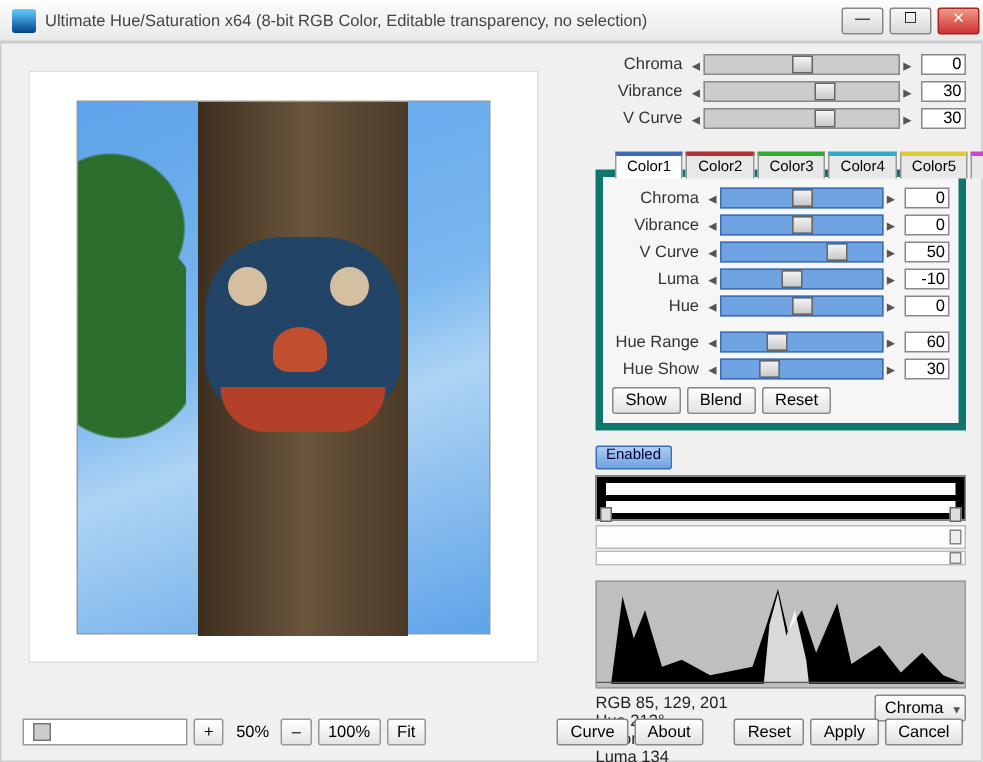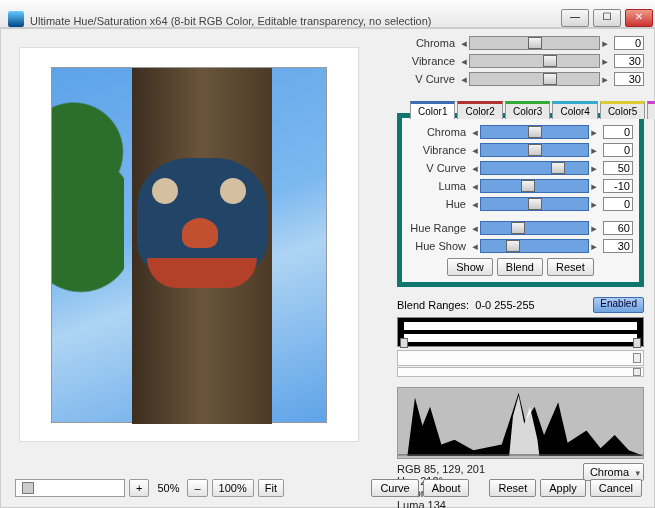--- a/index.html
+++ b/index.html
@@ -1,17 +1,17 @@
 <!DOCTYPE html>
 <html><head>
 <meta charset="utf-8">
 <style>
   * { box-sizing: border-box; margin: 0; padding: 0; font-family: Tahoma, Arial, sans-serif; font-size: 11px; }
   body { background: #f0f0f0; width: 655px; height: 508px; overflow: hidden; }
-  .titlebar { height: 28px; background: linear-gradient(#fdfdfd, #e8e8e8); border-bottom: 1px solid #ccc; display: flex; align-items: flex-end; padding-left: 8px; }
+  .titlebar { height: 28px; background: linear-gradient(#fdfdfd, #e8e8e8); border-bottom: 1px solid #ccc; display: flex; align-items: center; padding-left: 8px; }
   .titlebar .icon { width: 16px; height: 16px; background: linear-gradient(#6cf, #048); border-radius: 2px; margin-right: 6px; }
   .titlebar .title { flex: 1; color: #444; }
   .sysbtns { display: flex; }
   .sysbtn { width: 28px; height: 18px; border: 1px solid #888; border-radius: 2px; margin-left: 2px; margin-right: 2px; background: linear-gradient(#f8f8f8,#d8d8d8); text-align: center; line-height: 14px; font-size: 10px; }
   .sysbtn.close { background: linear-gradient(#e98,#c33); color: #fff; border-color:#a22; }
   .client { position: absolute; top: 28px; left: 0; right: 0; bottom: 0; background: #f0f0f0; border: 1px solid #ccc; }
   .preview { position: absolute; left: 18px; top: 18px; width: 340px; height: 395px; border: 1px solid #ddd; background: #fff; display:flex; align-items:center; justify-content:center; }
   .totem { width: 276px; height: 356px; background: linear-gradient(160deg,#5ea3e9 0%,#7bb8f0 45%,#aed4f3 60%,#5ea3e9 100%); position: relative; border:1px solid #999;}
   .totem .pole { position:absolute; left:80px; top:0; width:140px; height:356px; background:linear-gradient(90deg,#3d2e1f,#6a553c,#4b3a27); }
   .totem .face { position:absolute; left:85px; top:90px; width:130px; height:120px; background:#246; border-radius:40% 40% 30% 30%; }
@@ -29,21 +29,21 @@
   .slrow .lab { width:62px; text-align:right; padding-right:4px; color:#333; }
   .slrow .ar { width:10px; text-align:center; color:#555; user-select:none; }
   .slrow .trk { flex:1; height:14px; background:#ccc; border:1px solid #888; position:relative; }
   .slrow .trk.blue { background:#6ea2e0; border-color:#3a6db3; }
   .slrow .trk .th { position:absolute; top:0; width:14px; height:12px; background:linear-gradient(#f4f4f4,#c9c9c9); border:1px solid #666; }
   .slrow .val { width:30px; height:14px; margin-left:4px; border:1px solid #888; background:#fff; text-align:right; padding-right:2px; line-height:13px; }
   .panel { border:5px solid #0f766e; background:#f6f6f6; padding:6px 6px 6px 6px; margin-top:2px; position:relative; }
   .tabs { position:absolute; left:8px; top:-18px; display:flex; gap:2px; }
   .tab { border:1px solid #999; border-bottom:none; padding:2px 7px; background:#e8e8e8; border-top:3px solid; font-size:10px; position:relative; top:1px; }
   .tab.active { background:#fff; }
-  .panel .btns { display:flex; justify-content:center; gap:4px; margin-top:4px; }
+  .panel .btns { display:flex; justify-content:flex-start; gap:4px; margin-top:4px; }
   .btn { height:18px; padding:0 8px; border:1px solid #888; border-radius:2px; background:linear-gradient(#fefefe,#e2e2e2); line-height:16px; cursor:pointer; }
   .blend { margin-top:10px; }
   .blendhdr { display:flex; justify-content:space-between; align-items:center; }
   .enabled { height:16px; padding:0 6px; border:1px solid #3a6db3; background:linear-gradient(#aecdf3,#6ea2e0); color:#003; font-size:10px; border-radius:2px; }
   .range { margin-top:4px; height:30px; border:1px solid #888; background:#000; position:relative; }
   .range .bar { position:absolute; left:6px; right:6px; top:4px; height:8px; background:#fff; }
   .range .bar2 { position:absolute; left:6px; right:6px; top:16px; height:8px; background:#fff; }
   .range .hnd { position:absolute; width:8px; height:10px; background:#ddd; border:1px solid #666; top:20px; }
   .mini { margin-top:3px; height:16px; border:1px solid #bbb; background:#fdfdfd; position:relative; }
   .mini .mh { position:absolute; right:2px; top:2px; width:8px; height:10px; border:1px solid #888; background:#eee; }
@@ -205,23 +205,20 @@
         </div>
       <div class="btns">
         <div class="btn">Show</div>
         <div class="btn">Blend</div>
         <div class="btn">Reset</div>
       </div>
     </div>
 
     <div class="blend">
       <div class="blendhdr">
-        <div>
-          <span>Blend Ranges:</span>&nbsp;&nbsp;<span>0-0  255-255</span>
-        </div>
         <div class="enabled">Enabled</div>
       </div>
       <div class="range">
         <div class="bar"></div>
           <div class="bar2"></div>
         <div class="hnd" style="left:2px;"></div>
           <div class="hnd" style="right:2px;"></div>
       </div>
       <div class="mini">
           <div class="mh"></div>

